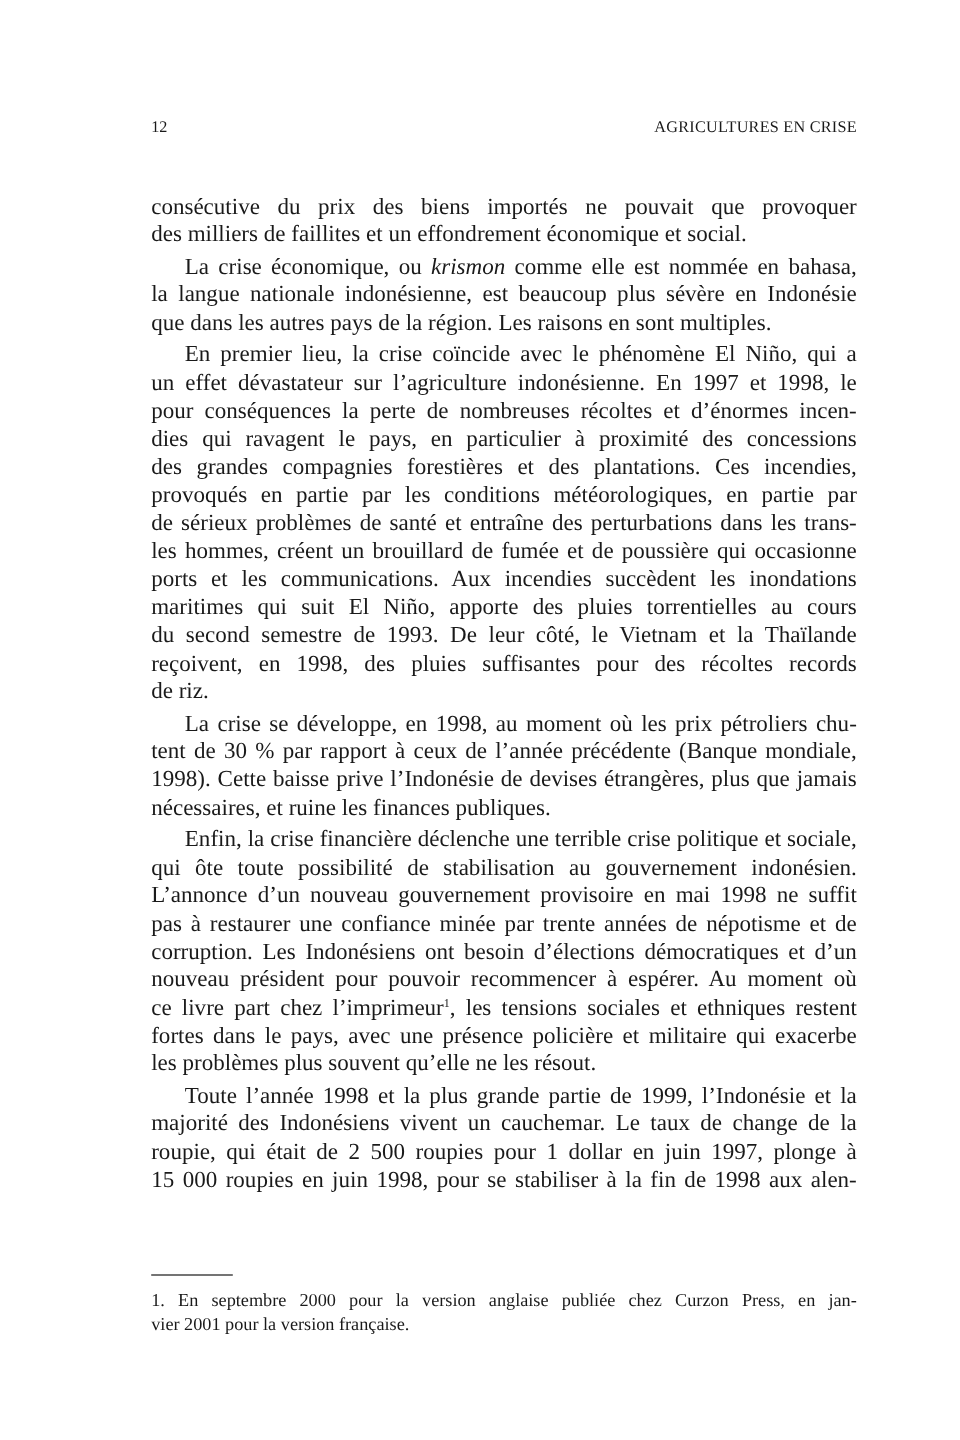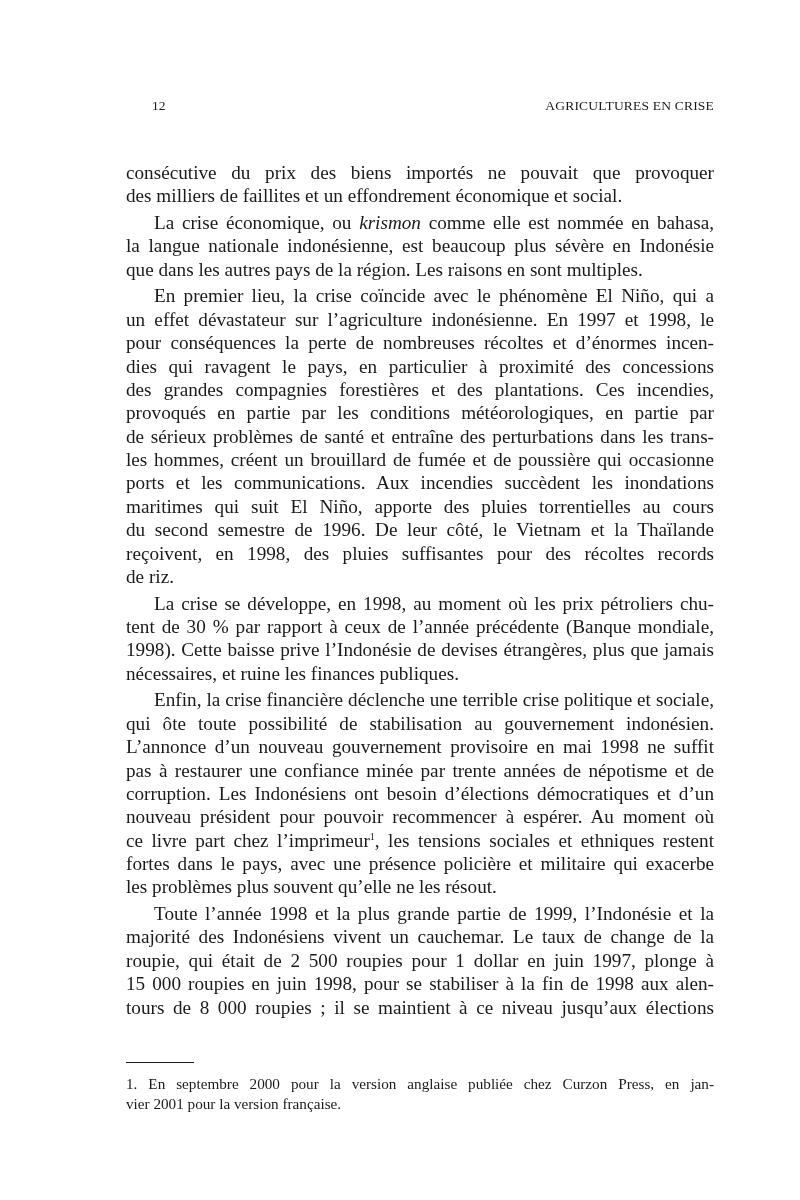--- a/index.html
+++ b/index.html
@@ -1,20 +1,20 @@
 <!DOCTYPE html>
 <html><head>
   <meta charset="utf-8">
   <style>
     html, body { margin: 0; padding: 0; background: #ffffff; }
     body { width: 800px; height: 1200px; position: relative; overflow: hidden;
            font-family: "Liberation Serif", "DejaVu Serif", serif; color: #1a1a1a; }
     .header { position: absolute; top: 98px; left: 126px; width: 588px; height: 20px;
               font-size: 13.5px; }
-    .page-number { position: absolute; left: 0; top: 0; margin-left: 26px; }
+    .page-number { position: absolute; left: 0; top: 0; }
     .running-title { position: absolute; left: 0; right: 0; text-align: right; letter-spacing: 0.2px; }
     .body-text { position: absolute; top: 161px; left: 126px; width: 588px; font-size: 19.2px; }
     .line { display: block; height: 23.4px; line-height: 23.4px; white-space: nowrap;
             text-align: justify; text-align-last: justify; }
     .line.last { text-align-last: left; }
     .line.indent { padding-left: 28px; }
     .para-gap { height: 3.2px; }
     sup { font-size: 10px; line-height: 0; vertical-align: 7px; }
     .footnote-rule { position: absolute; top: 1062px; left: 126px; width: 68px; height: 0;
                      border-top: 1.2px solid #1a1a1a; }
@@ -45,21 +45,21 @@
       <span class="line indent">En premier lieu, la crise coïncide avec le phénomène El Niño, qui a</span>
       <span class="line">un effet dévastateur sur l’agriculture indonésienne. En 1997 et 1998, le</span>
       <span class="line">pour conséquences la perte de nombreuses récoltes et d’énormes incen-</span>
       <span class="line">dies qui ravagent le pays, en particulier à proximité des concessions</span>
       <span class="line">des grandes compagnies forestières et des plantations. Ces incendies,</span>
       <span class="line">provoqués en partie par les conditions météorologiques, en partie par</span>
       <span class="line">de sérieux problèmes de santé et entraîne des perturbations dans les trans-</span>
       <span class="line">les hommes, créent un brouillard de fumée et de poussière qui occasionne</span>
       <span class="line">ports et les communications. Aux incendies succèdent les inondations</span>
       <span class="line">maritimes qui suit El Niño, apporte des pluies torrentielles au cours</span>
-      <span class="line">du second semestre de 1996. De leur côté, le Vietnam et la Thaïlande</span>
+      <span class="line">du second semestre de 1993. De leur côté, le Vietnam et la Thaïlande</span>
       <span class="line">reçoivent, en 1998, des pluies suffisantes pour des récoltes records</span>
       <span class="line last">de riz.</span>
     </div>
     <div class="para-gap"></div>
     <div class="paragraph">
       <span class="line indent">La crise se développe, en 1998, au moment où les prix pétroliers chu-</span>
       <span class="line">tent de 30 % par rapport à ceux de l’année précédente (Banque mondiale,</span>
       <span class="line">1998). Cette baisse prive l’Indonésie de devises étrangères, plus que jamais</span>
       <span class="line last">nécessaires, et ruine les finances publiques.</span>
     </div>
@@ -74,21 +74,20 @@
       <span class="line">ce livre part chez l’imprimeur<sup>1</sup>, les tensions sociales et ethniques restent</span>
       <span class="line">fortes dans le pays, avec une présence policière et militaire qui exacerbe</span>
       <span class="line last">les problèmes plus souvent qu’elle ne les résout.</span>
     </div>
     <div class="para-gap"></div>
     <div class="paragraph">
       <span class="line indent">Toute l’année 1998 et la plus grande partie de 1999, l’Indonésie et la</span>
       <span class="line">majorité des Indonésiens vivent un cauchemar. Le taux de change de la</span>
       <span class="line">roupie, qui était de 2 500 roupies pour 1 dollar en juin 1997, plonge à</span>
       <span class="line">15 000 roupies en juin 1998, pour se stabiliser à la fin de 1998 aux alen-</span>
-      <span class="line">tours de 8 000 roupies ; il se maintient à ce niveau jusqu’aux élections</span>
     </div>
   </div>
 
 <div class="footnote-rule"></div>
 <div class="footnote" id="footnotes">
     <div>
       <span class="line">1. En septembre 2000 pour la version anglaise publiée chez Curzon Press, en jan-</span>
       <span class="line last">vier 2001 pour la version française.</span>
     </div>
   </div>

